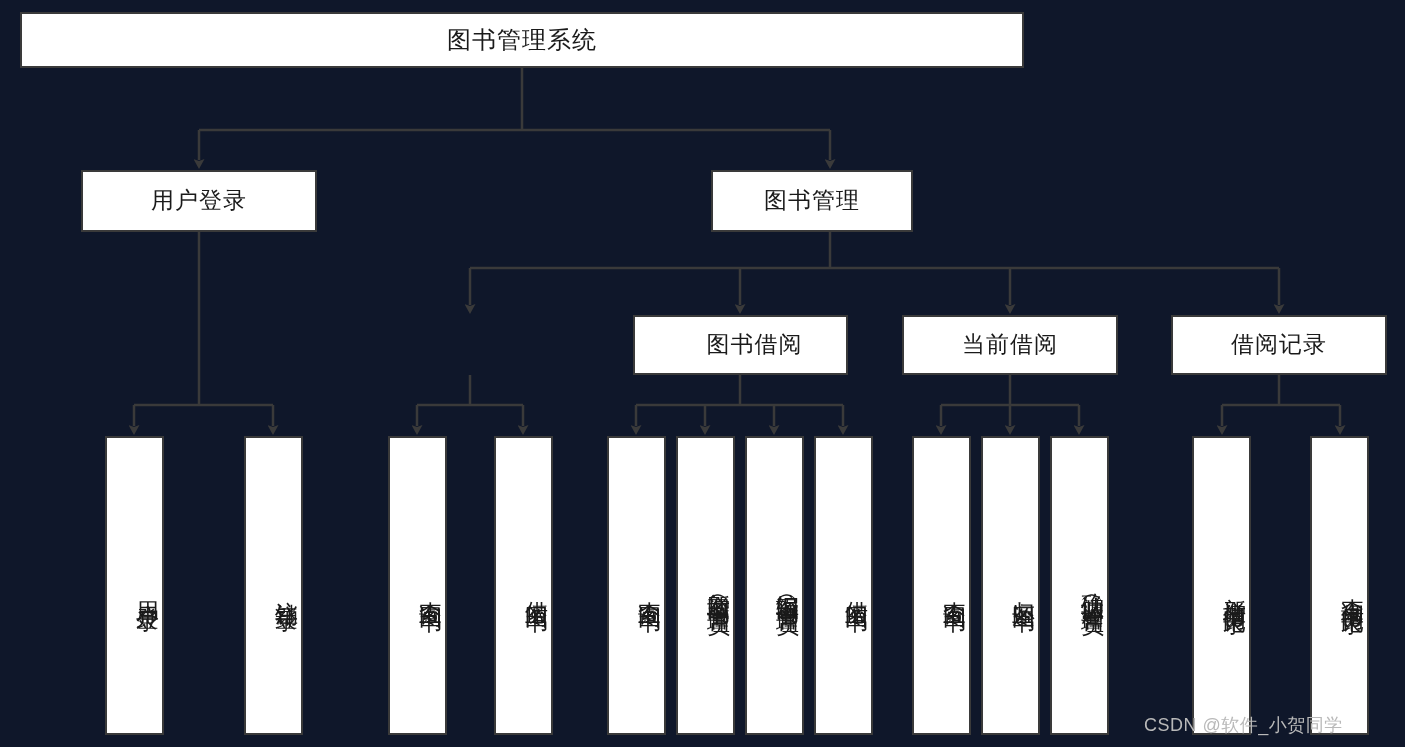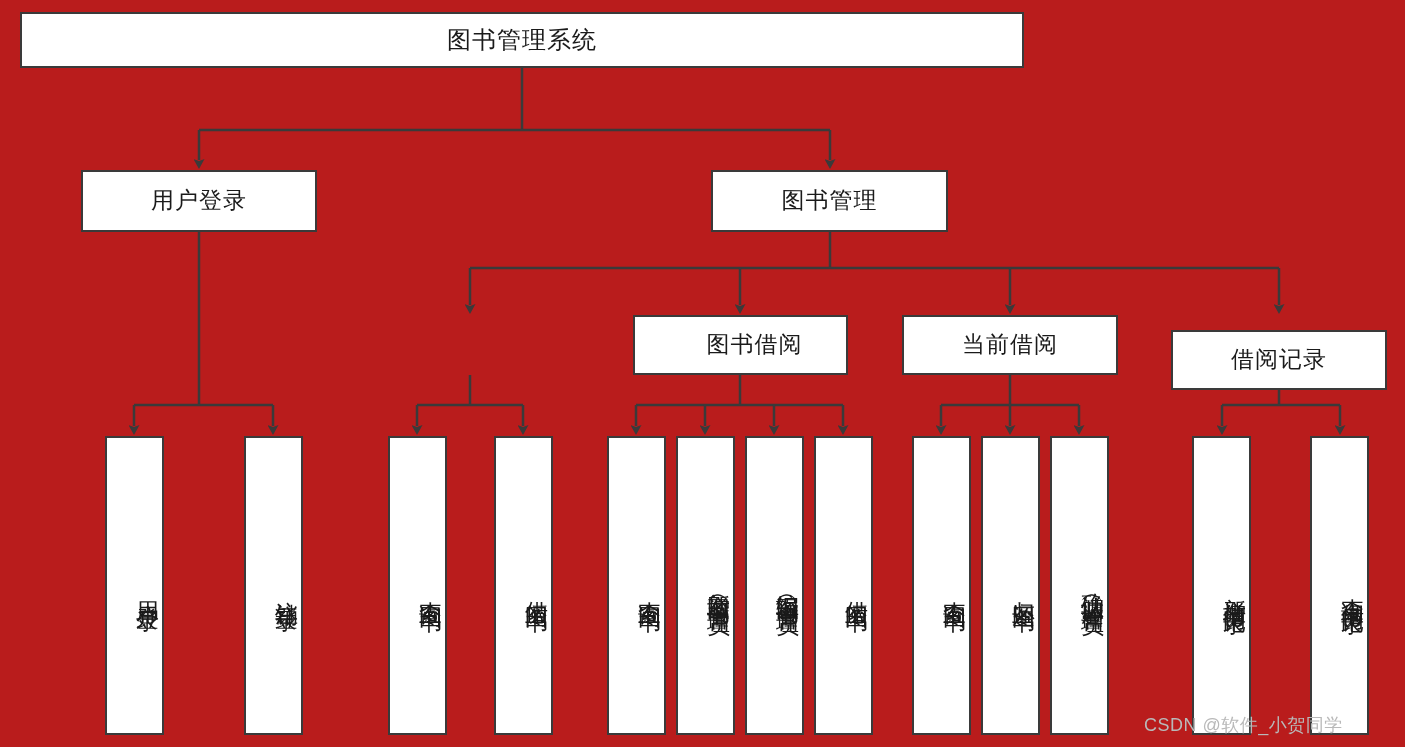--- a/index.html
+++ b/index.html
@@ -7,21 +7,21 @@
     padding: 0;
     background: #ffffff;
   }
   body {
     font-family: "Liberation Sans", "DejaVu Sans", sans-serif;
   }
   #diagram-root {
     position: relative;
     width: 1405px;
     height: 747px;
-    background: #b91c1c;
+    background: #0f172a;
     overflow: hidden;
   }
   #svg-layer {
     position: absolute;
     left: 0;
     top: 0;
     width: 1405px;
     height: 747px;
   }
   .node {
@@ -121,31 +121,31 @@
     </g>
   </svg>
 
   <div class="node node-h node-root" style="left:20px; top:12px; width:1004px; height:56px;">
     <span>图书管理系统</span>
   </div>
 
   <div class="node node-h" style="left:81px; top:170px; width:236px; height:62px;">
     <span>用户登录</span>
   </div>
-  <div class="node node-h" style="left:711px; top:170px; width:237px; height:62px;">
+  <div class="node node-h" style="left:711px; top:170px; width:202px; height:62px;">
     <span>图书管理</span>
   </div>
 
   <div class="node node-h" style="left:633px; top:315px; width:215px; height:60px;padding-left:28px;">
     <span>图书借阅</span>
   </div>
   <div class="node node-h" style="left:902px; top:315px; width:216px; height:60px;text-align:right;">
     <span>当前借阅</span>
   </div>
-  <div class="node node-h" style="left:1171px; top:315px; width:216px; height:60px;margin-top:15px;">
+  <div class="node node-h" style="left:1171px; top:315px; width:216px; height:60px;">
     <span>借阅记录</span>
   </div>
 
   <div class="node node-v" style="left:105px; top:436px; width:59px; height:299px;">
     <span>用户登录</span>
   </div>
   <div class="node node-v" style="left:244px; top:436px; width:59px; height:299px;">
     <span>注销登录</span>
   </div>
 

